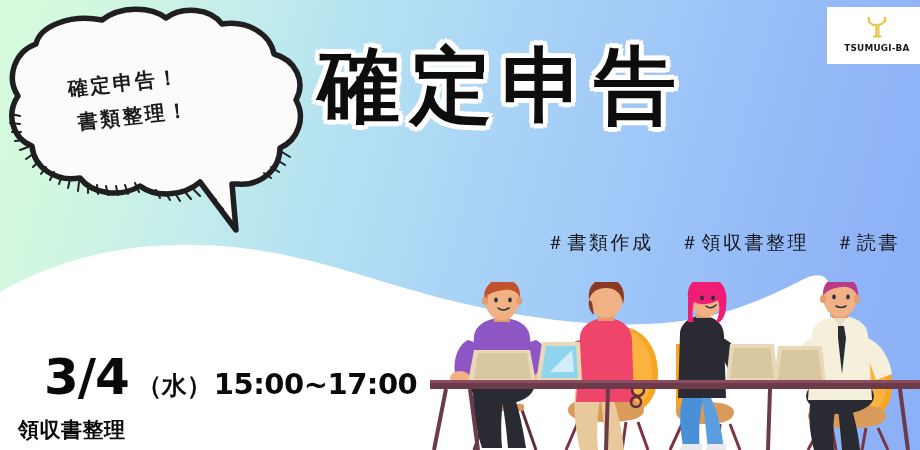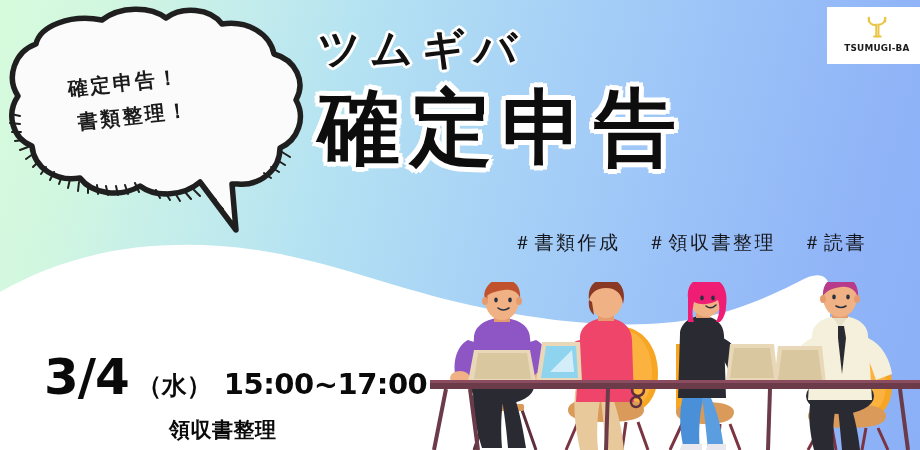--- a/index.html
+++ b/index.html
@@ -127,39 +127,38 @@
        4px 4px 0 #fff, -4px 4px 0 #fff, 4px -4px 0 #fff, -4px -4px 0 #fff;
     white-space: nowrap;
   }
 
   
   .hashtags {
     position: absolute;
     left: 480px;
     top: 230px;
     width: 420px;
-    text-align: center;
+    text-align: right;
     font-family: "DejaVu Sans", "Liberation Sans", sans-serif;
     font-size: 19px;
     font-weight: 500;
     color: #15161c;
     letter-spacing: 2.5px;
     white-space: nowrap;
   }
   .hashtags .tag { margin-left: 18px; }
   .hashtags .tag:first-child { margin-left: 0; }
 
   
   .date-block {
     position: absolute;
     left: 44px;
     top: 352px;
     color: #0a0a0a;
     white-space: nowrap;
-    text-align: center;
   }
   .date-row {
     display: flex;
     align-items: baseline;
   }
   .date-num {
     font-family: "DejaVu Sans", "Liberation Sans", sans-serif;
     font-size: 50px;
     font-weight: 700;
     line-height: 1;
@@ -169,21 +168,21 @@
     font-family: "DejaVu Sans", "Liberation Sans", sans-serif;
     font-size: 25px;
     font-weight: 600;
     margin-left: 8px;
     line-height: 1;
   }
   .date-time {
     font-family: "DejaVu Sans", "Liberation Sans", sans-serif;
     font-size: 29px;
     font-weight: 700;
-    margin-left: 12px;
+    margin-left: 2px;
     line-height: 1;
     letter-spacing: -0.5px;
   }
   .free-label {
     font-family: "DejaVu Sans", "Liberation Sans", sans-serif;
     font-size: 21px;
     font-weight: 700;
     margin-top: 14px;
     margin-left: -26px;
     letter-spacing: 0.5px;
@@ -404,21 +403,20 @@
                  M206,190 L212,196 M213,199 L219,205 M219,208 L225,214 M225,216 L230,222"></path>
       </g>
     </svg>
     <div class="bubble-text">
       <span class="bubble-line1">確定申告！</span>
       <span class="bubble-line2">書類整理！</span>
     </div>
   </div>
 
   <div class="headline">
-    <div class="kana-title">ツムギバ</div>
     <div class="main-title">確定申告</div>
   </div>
 
   <div class="hashtags">
     <span class="tag">＃書類作成</span>
     <span class="tag">＃領収書整理</span>
     <span class="tag">＃読書</span>
   </div>
 
   <div class="date-block">

